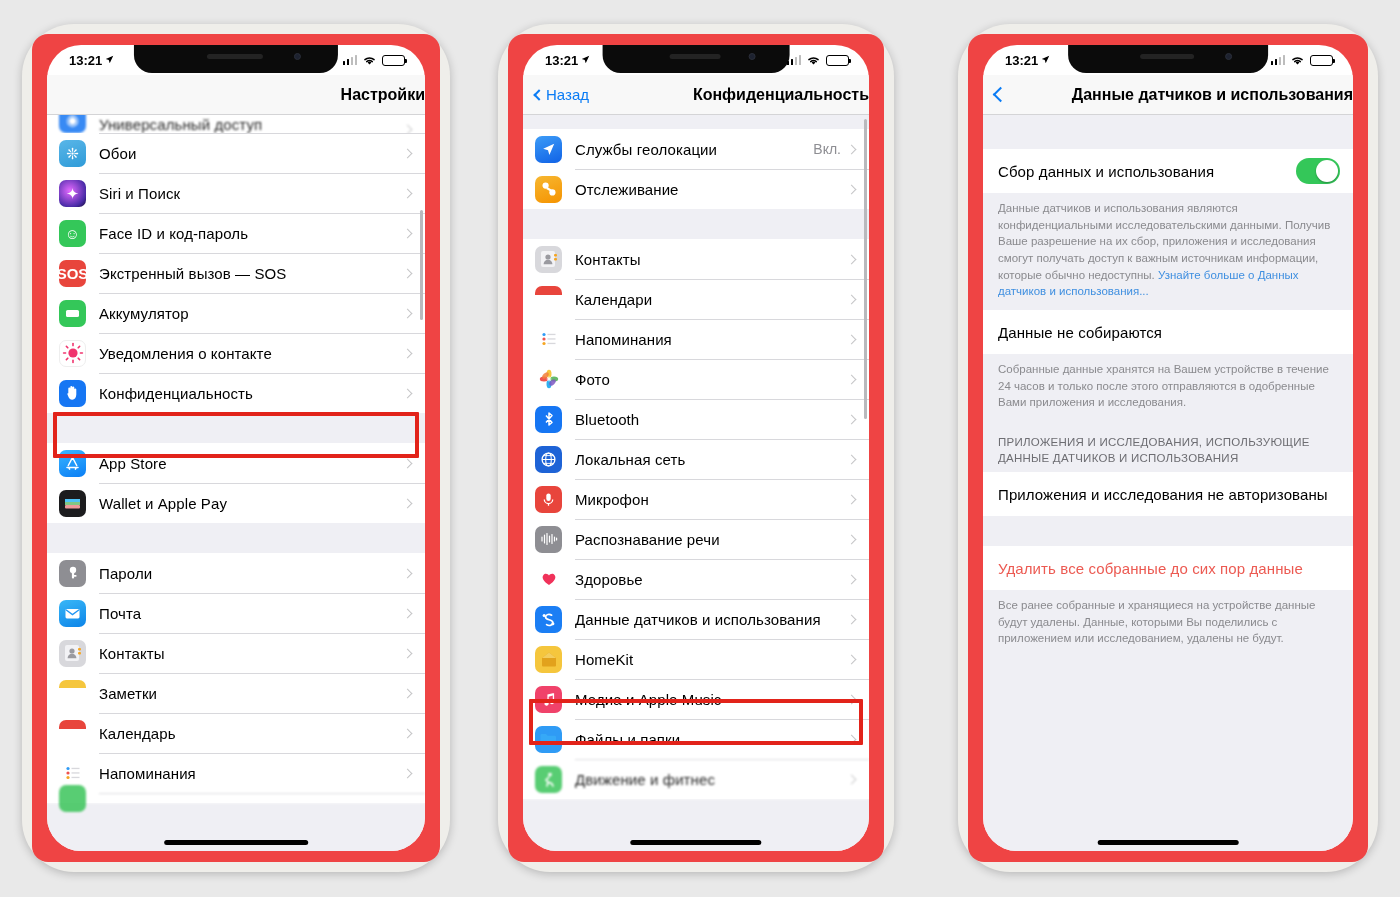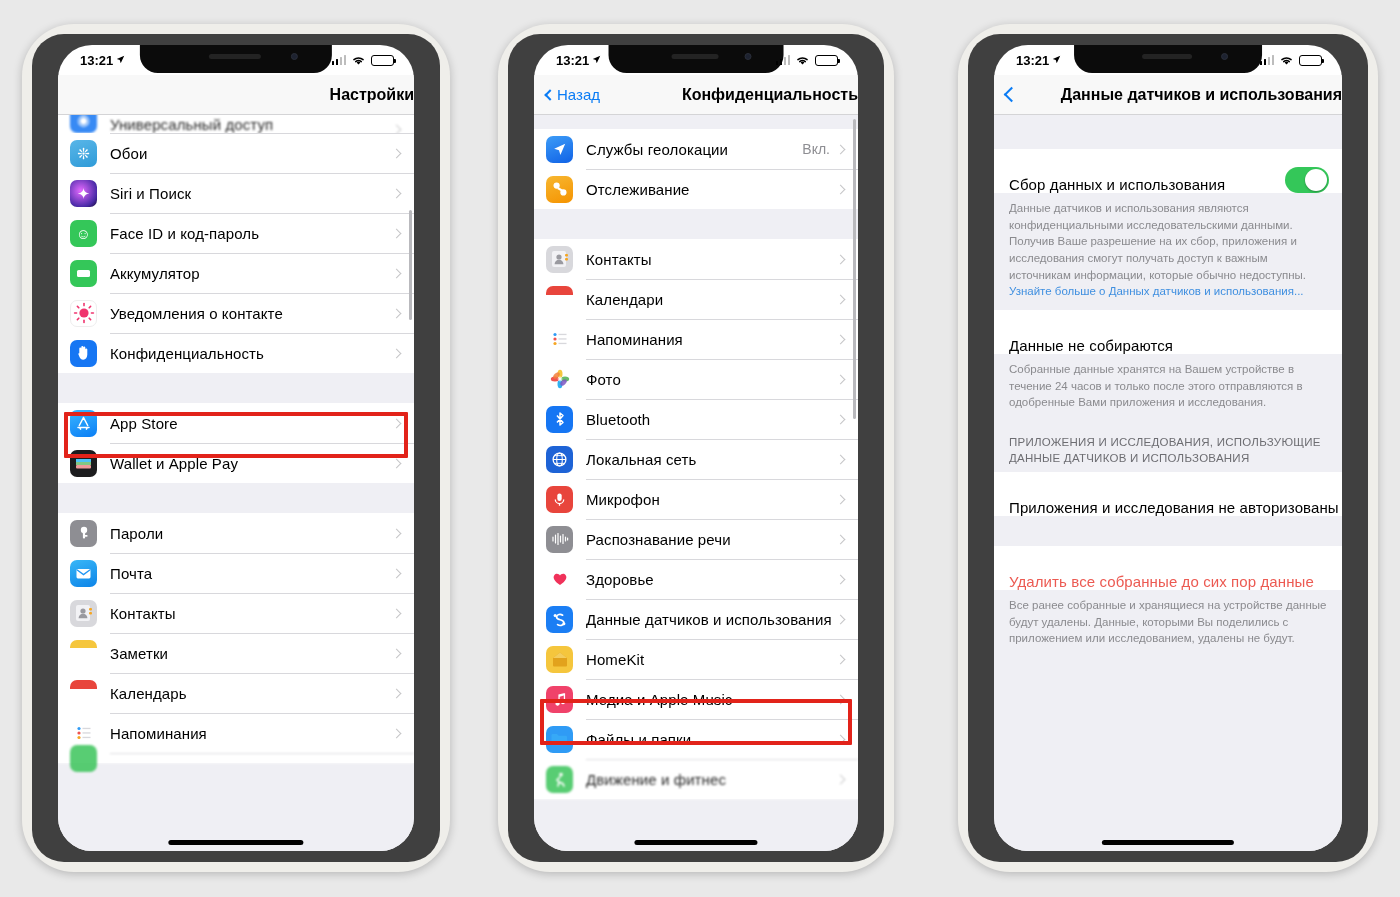--- a/index.html
+++ b/index.html
@@ -14,23 +14,23 @@
   
   .phone {
     position: absolute;
     background: #efeeea;
     border-radius: 52px;
     padding: 10px;
     box-shadow: 0 2px 10px rgba(0,0,0,.22);
   }
   .phone-inner {
     width: 100%; height: 100%;
-    background: #404040;
-    border-radius: 32px;
-    padding: 11px 26px;
+    background: #ef4444;
+    border-radius: 16px;
+    padding: 11px 15px;
     position: relative;
   }
   .screen {
     width: 100%; height: 100%;
     background: #ffffff;
     border-radius: 34px;
     overflow: hidden;
     position: relative;
   }
   .notch {
@@ -123,21 +123,21 @@
     display: flex; align-items: center; justify-content: center;
     font-size: 14px; color: #fff; overflow: hidden; position: relative;
   }
   .row .label { flex: 1; font-size: 15px; color: #000; letter-spacing: .1px; }
   .row .val { font-size: 14px; color: #8e8e93; margin-right: 7px; }
   .chev-r {
     width: 7px; height: 7px; margin-right: 14px;
     border-top: 1.8px solid #c5c5c7; border-right: 1.8px solid #c5c5c7;
     transform: rotate(45deg); flex: 0 0 auto;
   }
-  .row.plain { padding-left: 15px; align-items: flex-end; }
+  .row.plain { padding-left: 15px; }
   .row.tall { height: 44px; }
   .row.destructive .label { color: #ec5a52; }
 
   
   .sec-head {
     font-size: 11.5px; color: #6d6d72; letter-spacing: .25px;
     padding: 14px 15px 6px 15px; line-height: 1.35; text-transform: uppercase;
     background: #efeff4;
   }
   .sec-foot {
@@ -282,20 +282,27 @@
               <div class="chev-r"></div>
             </div>
             <div class="row">
               <div class="ico ico-faceid">
                   <span class="glyph">☺</span>
                 </div>
               <div class="label">Face ID и код-пароль</div>
               <div class="chev-r"></div>
             </div>
             <div class="row">
+              <div class="ico ico-sos">
+                  <span class="glyph">SOS</span>
+                </div>
+              <div class="label">Экстренный вызов — SOS</div>
+              <div class="chev-r"></div>
+            </div>
+            <div class="row">
               <div class="ico ico-battery">
                 <svg width="20" height="20" viewBox="0 0 20 20">
                     <rect x="3" y="7" width="13" height="7" rx="1.6" fill="#fff"></rect>
                   </svg>
               </div>
               <div class="label">Аккумулятор</div>
               <div class="chev-r"></div>
             </div>
             <div class="row">
               <div class="ico ico-contactnotif">

